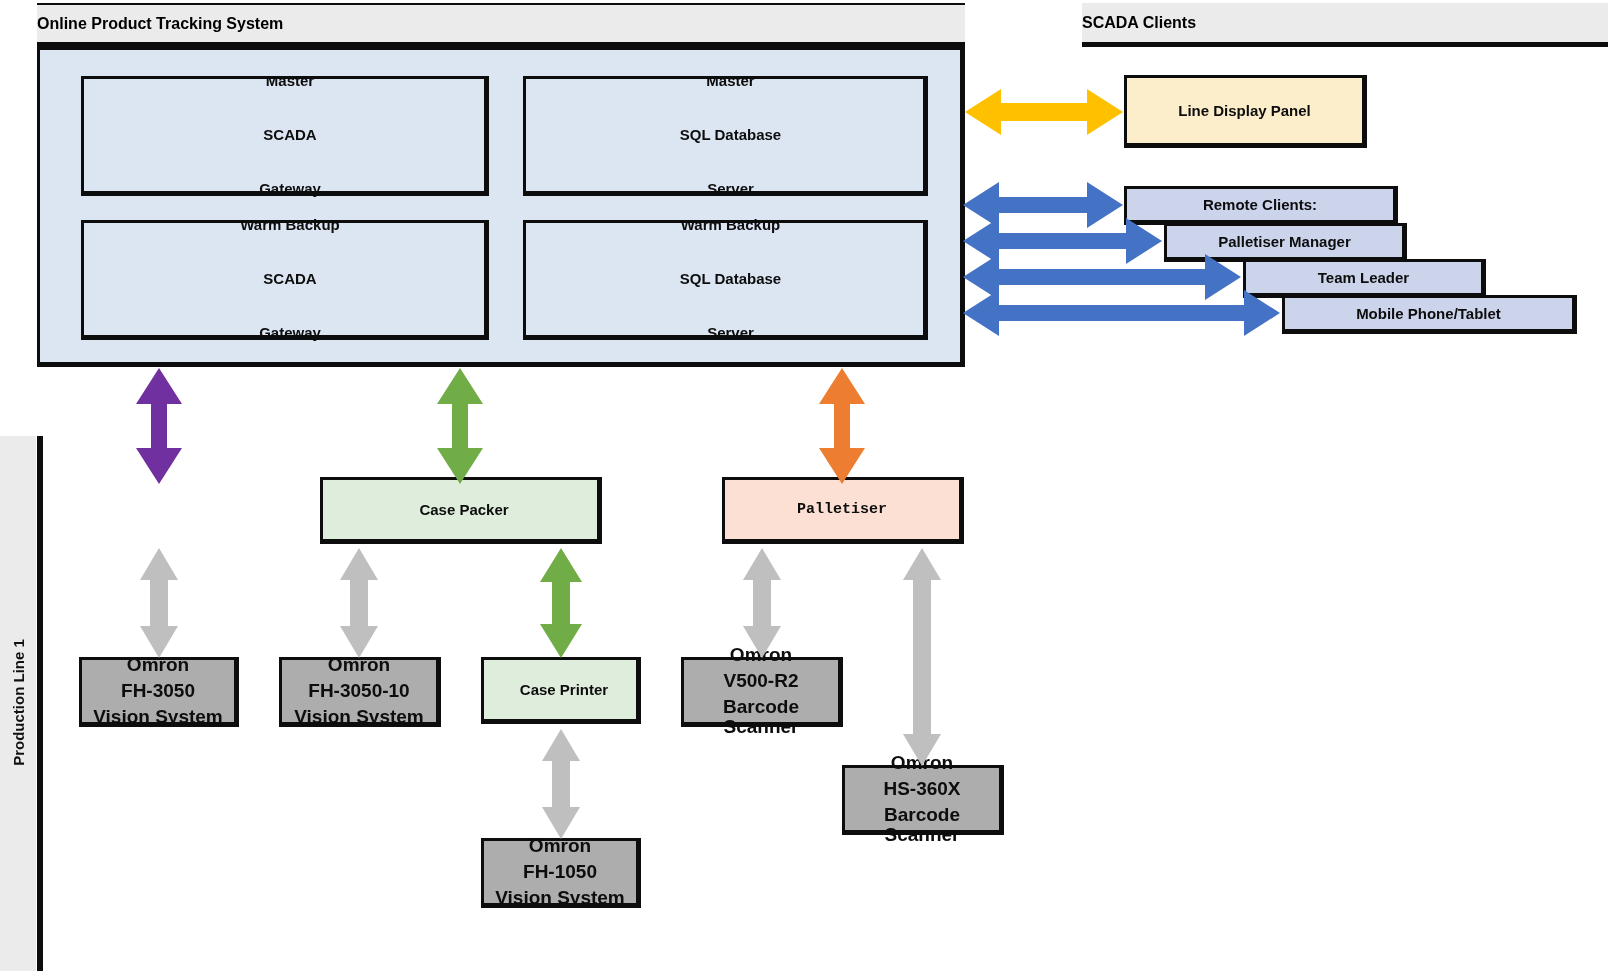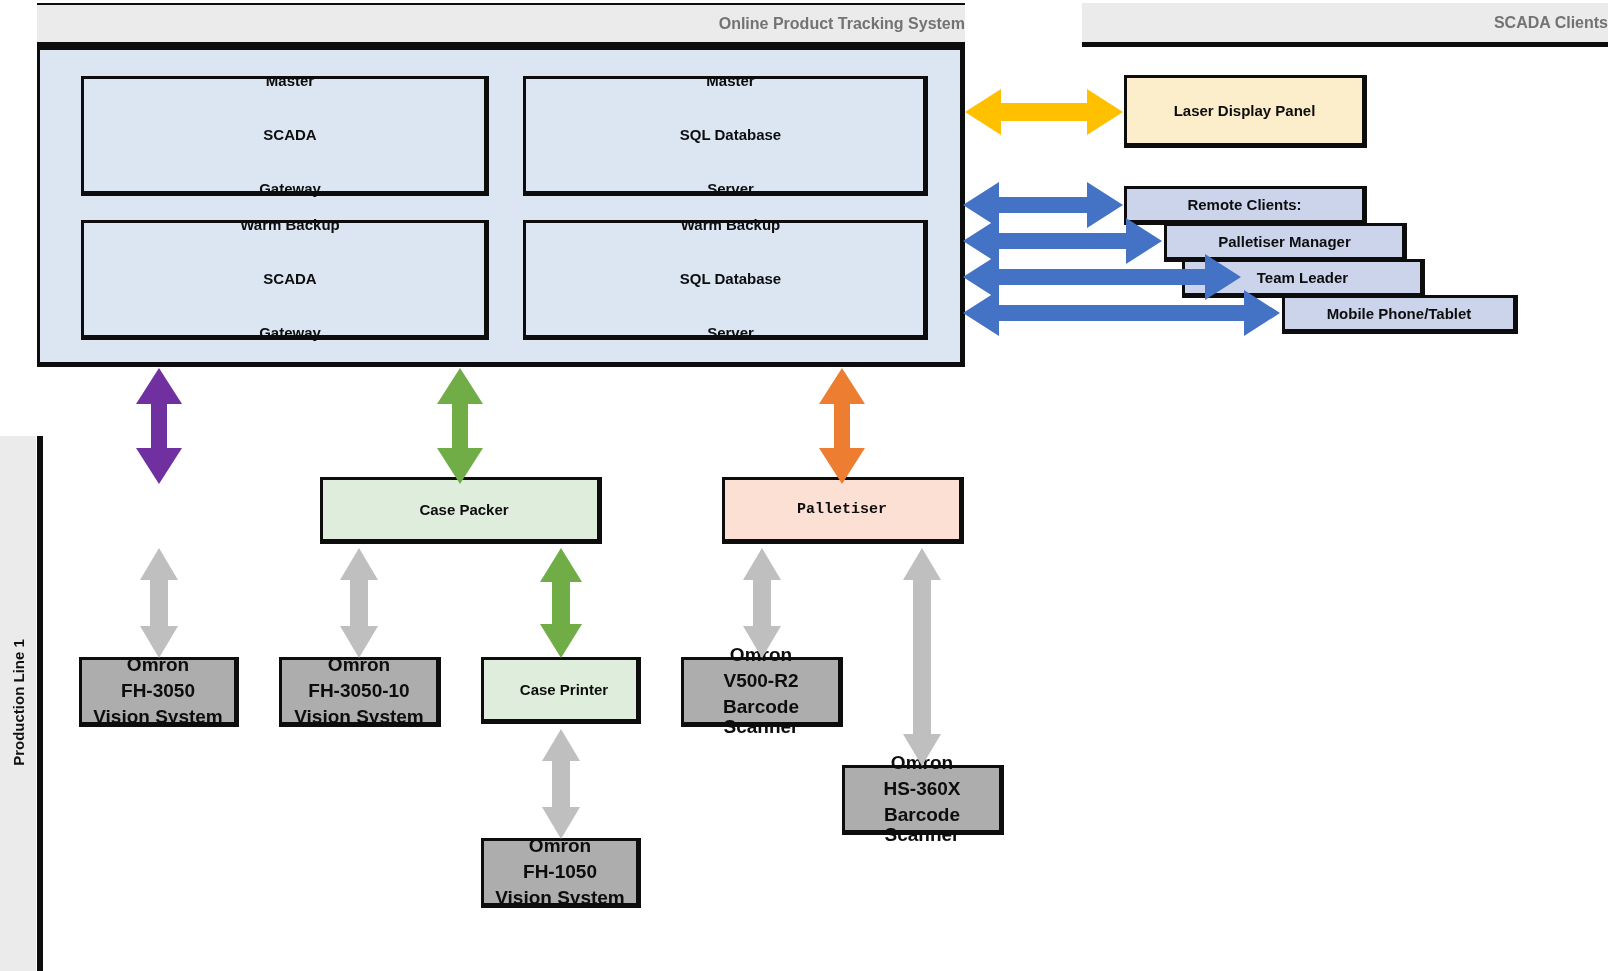--- a/index.html
+++ b/index.html
@@ -10,22 +10,22 @@
     -webkit-font-smoothing:antialiased;
   }
   .stage{position:absolute;left:0;top:0;width:1608px;height:971px;}
   .abs{position:absolute;box-sizing:border-box;}
 
   
   .banner{
     background:#ebebeb;
     border-bottom:5px solid #0d0d0d;
     border-top:2px solid #0d0d0d;
-    display:flex;align-items:center;justify-content:flex-end;
-    font-weight:bold;font-size:16px;color:#737373;
+    display:flex;align-items:center;justify-content:flex-start;
+    font-weight:bold;font-size:16px;color:#000000;
   }
 
   
   .sys-panel{
     background:#dce6f2;
     border:3px solid #0d0d0d;
     border-bottom-width:5px;
     border-right-width:5px;
   }
 
@@ -100,36 +100,36 @@
     </div>
 
     <div class="abs node sub-node" style="left:483px;top:170px;width:405px;height:120px;">
       <span class="ln">Warm Backup</span>
       <span class="ln">SQL Database</span>
       <span class="ln">Server</span>
     </div>
   </div>
 
   <div class="abs node display-node" style="left:1124px;top:75px;width:243px;height:73px;">
-    <span class="ln">Laser Display Panel</span>
-  </div>
-
-  <div class="abs node client-node" style="left:1124px;top:186px;width:243px;height:39px;">
+    <span class="ln">Line Display Panel</span>
+  </div>
+
+  <div class="abs node client-node" style="left:1124px;top:186px;width:274px;height:39px;">
     <span class="ln">Remote Clients:</span>
   </div>
 
   <div class="abs node client-node" style="left:1164px;top:223px;width:243px;height:39px;">
     <span class="ln">Palletiser Manager</span>
   </div>
 
-  <div class="abs node client-node" style="left:1182px;top:259px;width:243px;height:39px;">
+  <div class="abs node client-node" style="left:1243px;top:259px;width:243px;height:39px;">
     <span class="ln">Team Leader</span>
   </div>
 
-  <div class="abs node client-node" style="left:1282px;top:295px;width:236px;height:39px;">
+  <div class="abs node client-node" style="left:1282px;top:295px;width:295px;height:39px;">
     <span class="ln">Mobile Phone/Tablet</span>
   </div>
 
 
   <div class="abs node green-node" style="left:320px;top:477px;width:282px;height:67px;">
     <span class="ln">Case Packer</span>
   </div>
 
   <div class="abs node peach-node" style="left:722px;top:477px;width:242px;height:67px;">
     <span class="ln">Palletiser</span>

